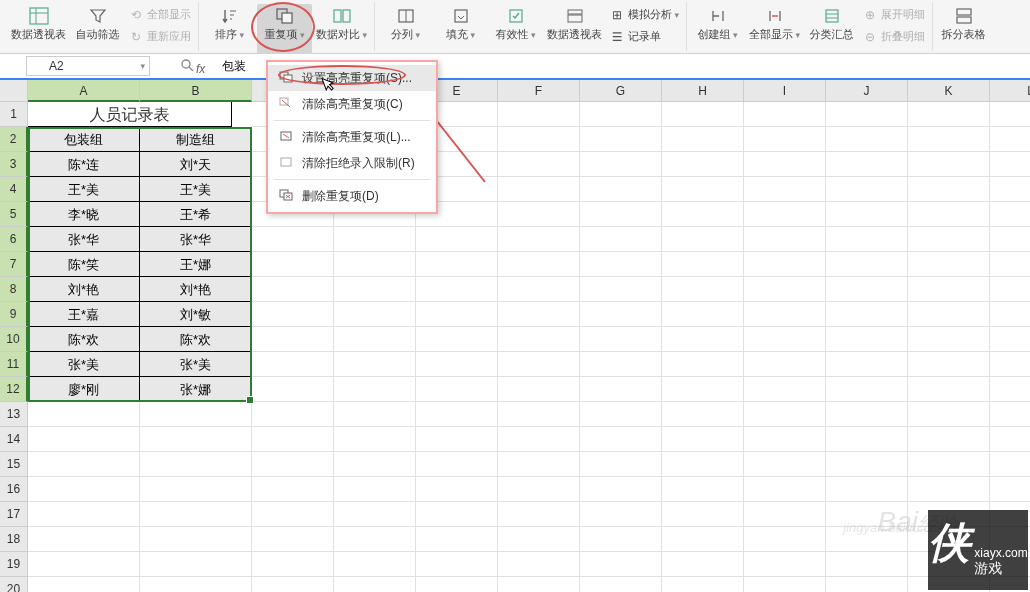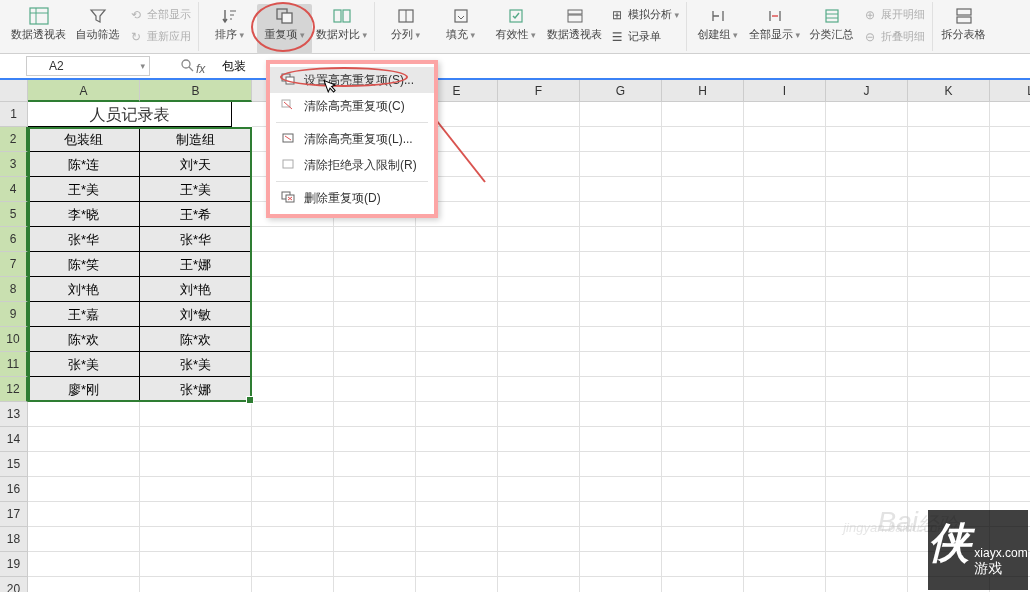--- a/index.html
+++ b/index.html
@@ -206,21 +206,21 @@
       border: 1px solid #fff;
     }
     
     
     .dropdown-menu {
       position: absolute;
       top: 60px;
       left: 266px;
       width: 172px;
       background: #fff;
-      border: 4px solid #fca5a5;
+      border: 2px solid #fca5a5;
       box-shadow: 2px 2px 6px rgba(0,0,0,0.2);
       z-index: 100;
       padding: 3px 0;
     }
     .menu-item {
       display: flex;
       align-items: center;
       height: 26px;
       padding: 0 10px;
       font-size: 12px;

